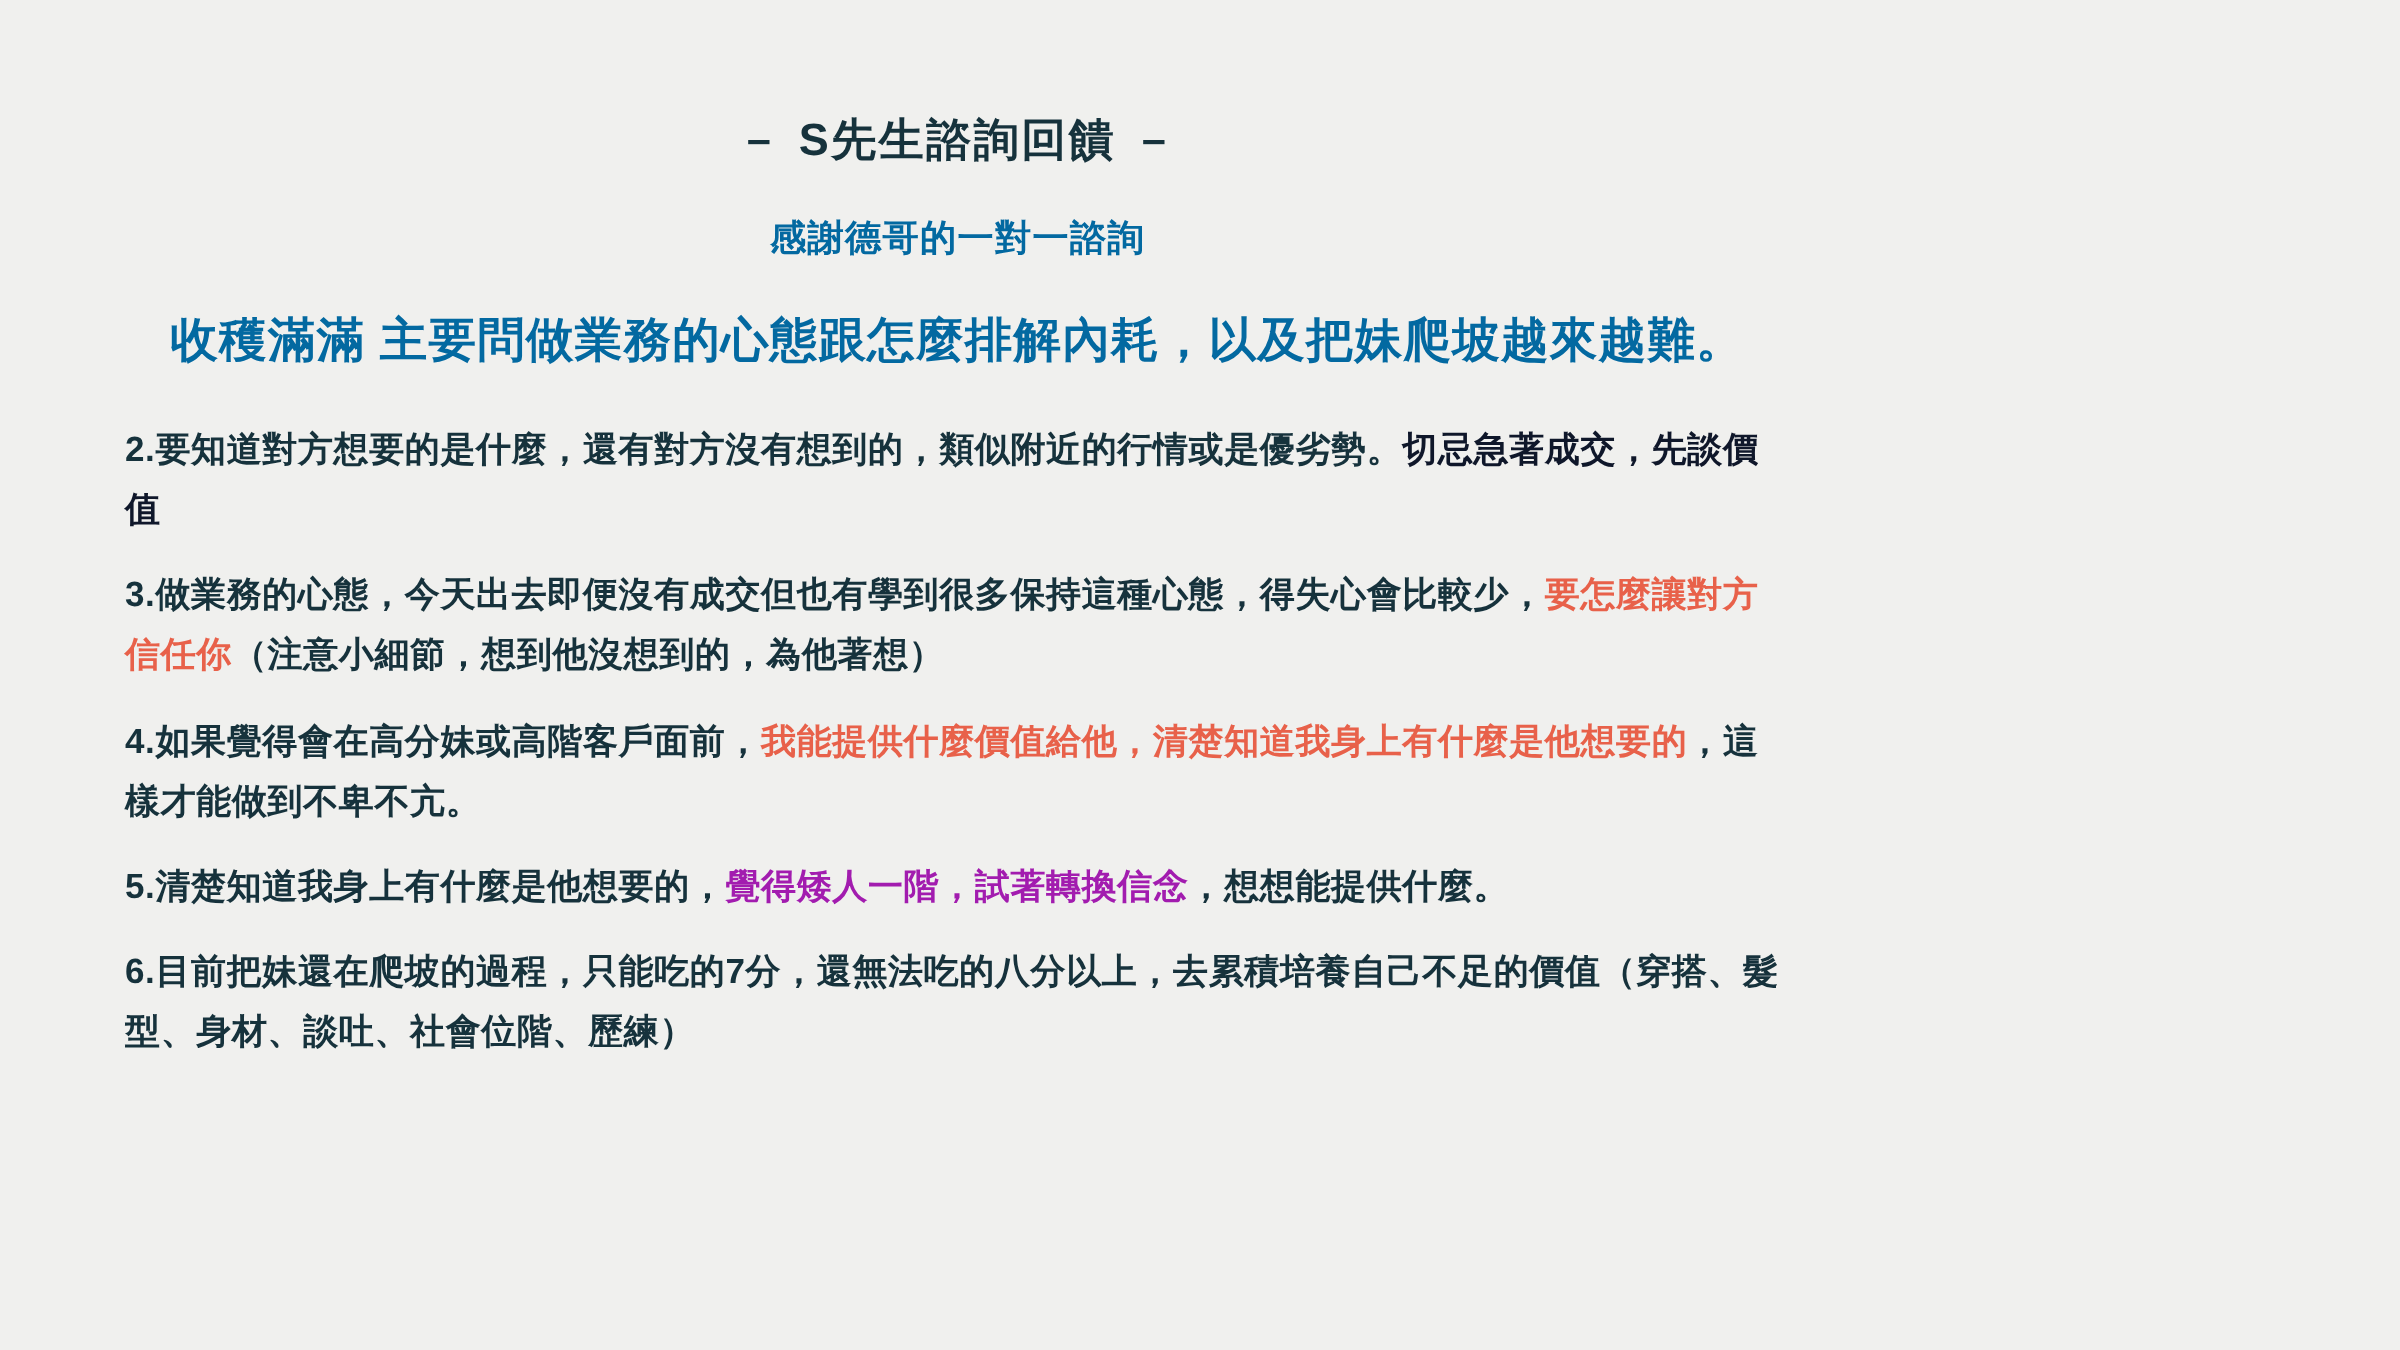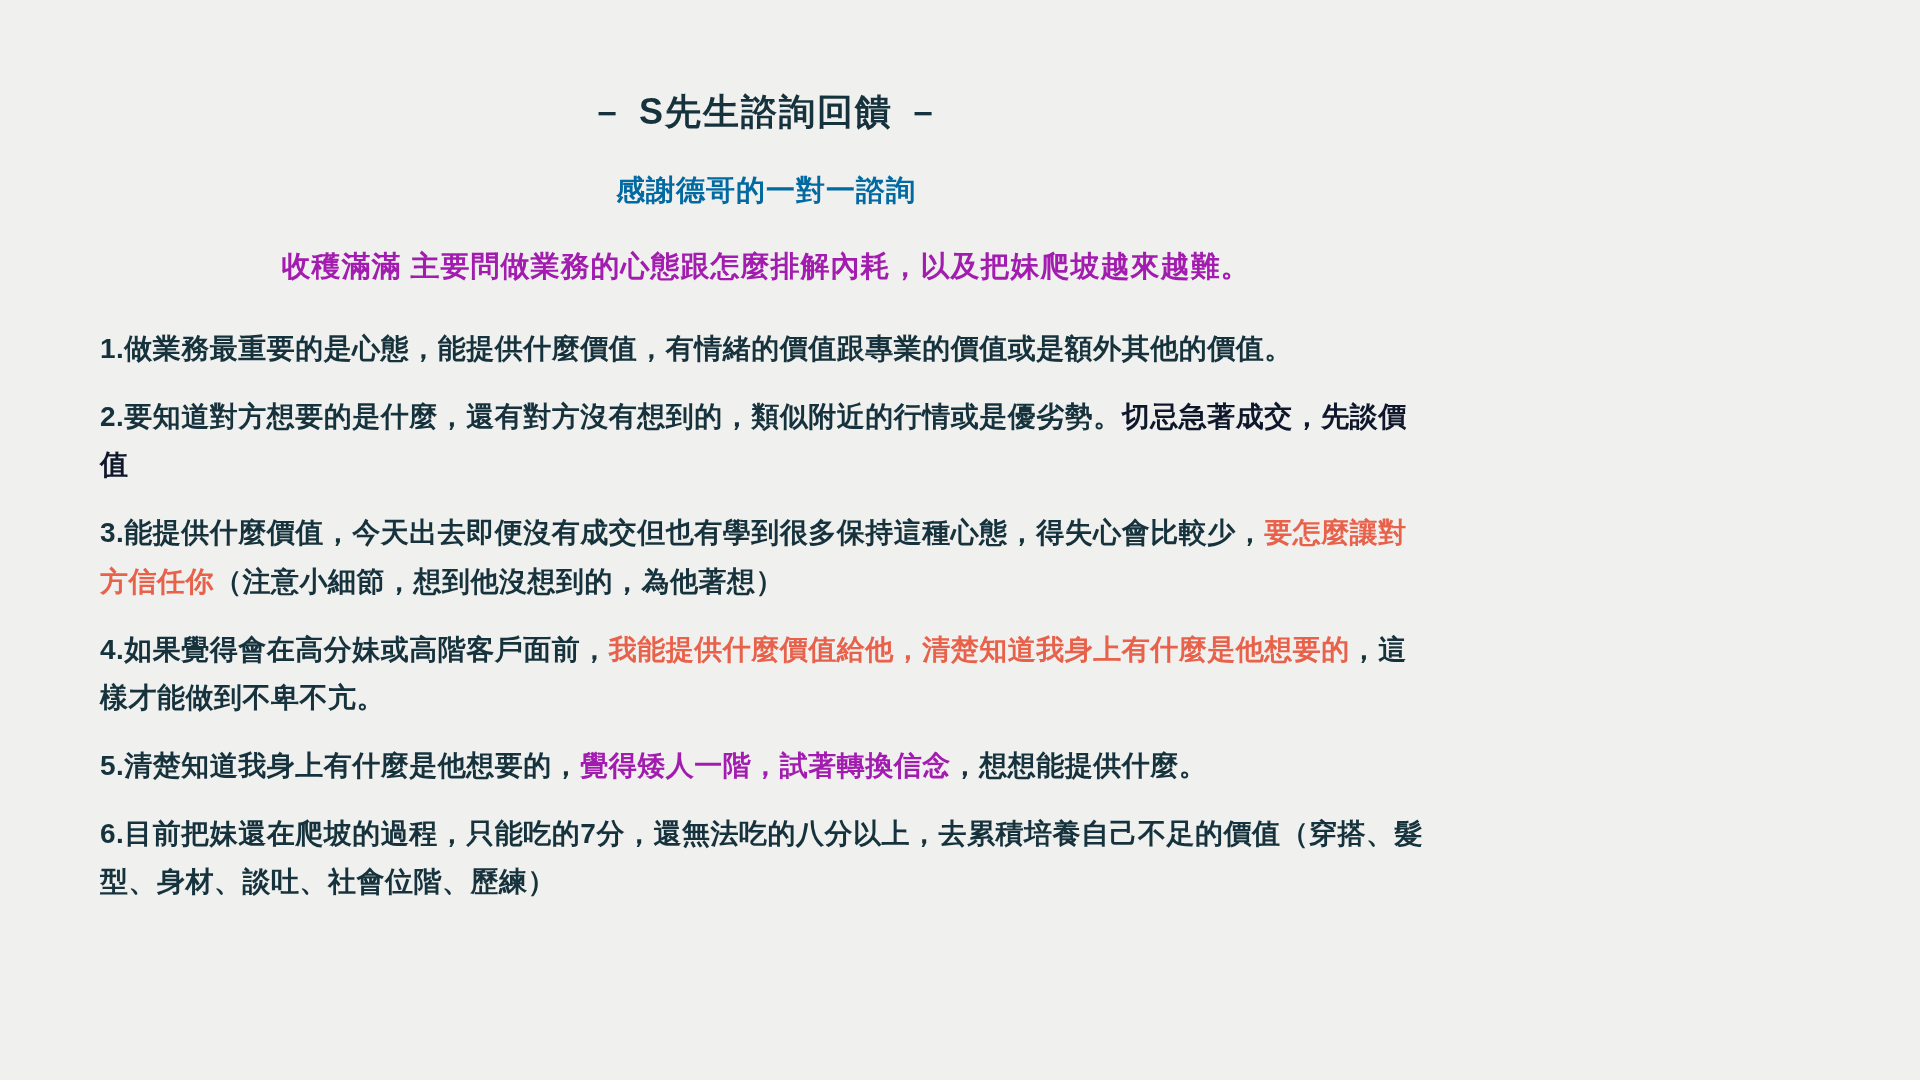--- a/index.html
+++ b/index.html
@@ -33,23 +33,23 @@
   .subtitle {
     text-align: center;
     font-size: 29px;
     font-weight: bold;
     color: #0369a1;
     margin: 0 0 36px 0;
     letter-spacing: 1px;
   }
   .subtitle2 {
     text-align: center;
-    font-size: 29px;
+    font-size: 38px;
     font-weight: bold;
-    color: #a21caf;
+    color: #0369a1;
     margin: 4px 0 38px 0;
     letter-spacing: 1px;
   }
   .items {
     margin: 0;
     padding: 0;
     list-style: none;
   }
   .item {
     font-size: 28px;
@@ -68,20 +68,19 @@
   }
 </style>
 </head>
 <body>
 
 <div class="page">
   <h1 class="title">－ S先生諮詢回饋 －</h1>
   <div class="subtitle">感謝德哥的一對一諮詢</div>
   <div class="subtitle2">收穫滿滿 主要問做業務的心態跟怎麼排解內耗，以及把妹爬坡越來越難。</div>
   <ul class="items">
-      <li class="item"><span>1.</span><span class="seg">做業務最重要的是心態，能提供什麼價值，有情緒的價值跟專業的價值或是額外其他的價值。</span></li>
       <li class="item"><span>2.</span><span class="seg">要知道對方想要的是什麼，還有對方沒有想到的，類似附近的行情或是優劣勢。</span><span class="seg hl" style="color: #0f172a;">切忌急著成交，先談價值</span></li>
-      <li class="item"><span>3.</span><span class="seg">能提供什麼價值，今天出去即便沒有成交但也有學到很多保持這種心態，得失心會比較少，</span><span class="seg hl" style="color: rgb(232, 97, 74); margin-top: 32px;">要怎麼讓對方信任你</span><span class="seg">（注意小細節，想到他沒想到的，為他著想）</span></li>
+      <li class="item"><span>3.</span><span class="seg">做業務的心態，今天出去即便沒有成交但也有學到很多保持這種心態，得失心會比較少，</span><span class="seg hl" style="color: rgb(232, 97, 74); margin-top: 32px;">要怎麼讓對方信任你</span><span class="seg">（注意小細節，想到他沒想到的，為他著想）</span></li>
       <li class="item"><span>4.</span><span class="seg">如果覺得會在高分妹或高階客戶面前，</span><span class="seg hl" style="color: rgb(232, 97, 74);">我能提供什麼價值給他，清楚知道我身上有什麼是他想要的</span><span class="seg">，這樣才能做到不卑不亢。</span></li>
       <li class="item"><span>5.</span><span class="seg">清楚知道我身上有什麼是他想要的，</span><span class="seg hl" style="color: #a21caf;">覺得矮人一階，試著轉換信念</span><span class="seg">，想想能提供什麼。</span></li>
       <li class="item"><span>6.</span><span class="seg">目前把妹還在爬坡的過程，只能吃的7分，還無法吃的八分以上，去累積培養自己不足的價值（穿搭、髮型、身材、談吐、社會位階、歷練）</span></li>
     </ul>
 </div>
 
 </body></html>

